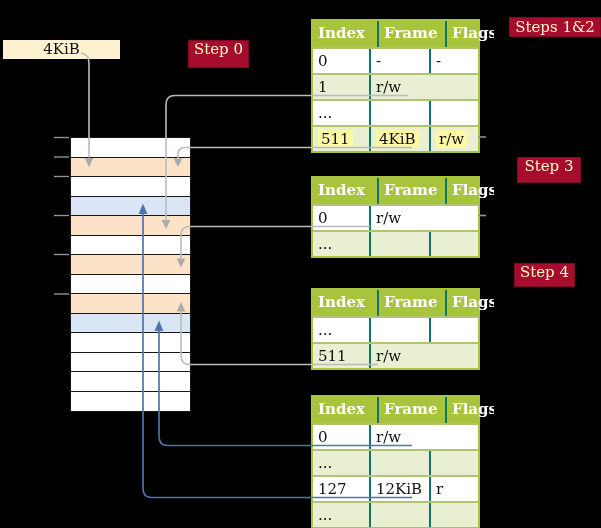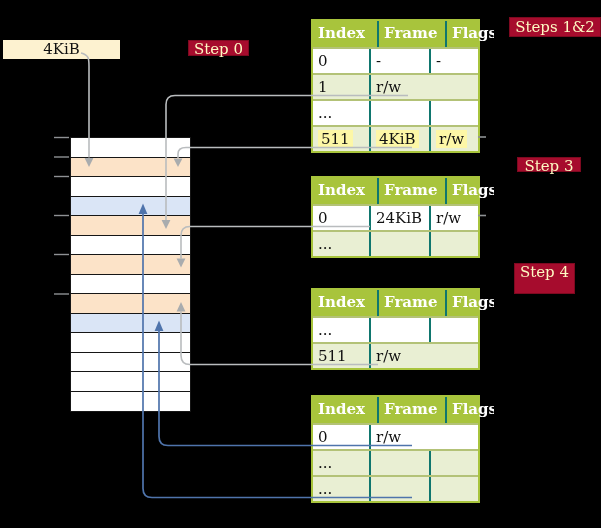--- a/index.html
+++ b/index.html
@@ -4,24 +4,24 @@
 <style>
   html,body{margin:0;padding:0;background:#000;}
   #canvas{position:relative;width:601px;height:528px;background:#000;overflow:hidden;
           font-family:"DejaVu Serif", serif;}
   
   .freelabel{position:absolute;left:3px;top:40px;width:117px;height:19px;background:#fdf2d0;
              color:#111;font-size:15px;line-height:19px;text-align:center;}
   
   .badge{position:absolute;background:#a60c2d;border:1px solid #7e0920;border-radius:0;
          color:#fef9c3;font-size:15px;line-height:16px;text-align:center;box-sizing:border-box;}
-  #b-step0{left:188px;top:40px;width:61px;height:16px;}
+  #b-step0{left:188px;top:40px;width:61px;height:28px;}
   #b-steps12{left:509px;top:17px;width:92px;height:20px;line-height:18px;}
-  #b-step3{left:517px;top:157px;width:64px;height:15px;}
-  #b-step4{left:514px;top:263px;width:61px;height:31px;}
+  #b-step3{left:517px;top:157px;width:64px;height:26px;}
+  #b-step4{left:514px;top:263px;width:61px;height:24px;}
   
   .mem{position:absolute;left:70px;top:137px;width:121px;border:1px solid #161616;
        box-sizing:border-box;background:#fff;}
   .mrow{height:19.5px;box-sizing:border-box;border-bottom:1px solid #161616;}
   .mrow:last-child{border-bottom:none;}
   .mrow[data-fill="white"]{background:#ffffff;}
   .mrow[data-fill="orange"]{background:#fce3c8;}
   .mrow[data-fill="blue"]{background:#dae5f6;}
   
   .tbl{position:absolute;left:311px;width:169px;border:2px solid #a8c43c;box-sizing:border-box;
@@ -95,21 +95,20 @@
   </div>
 
   <div class="tbl" id="t1">
     <div class="tr th">
       <div class="td c1">Index</div>
       <div class="td c2">Frame</div>
       <div class="td c3">Flags</div>
     </div>
     <div class="tr">
       <div class="td c1">0</div>
-      <div class="td c2">24KiB</div>
       <div class="td c3">r/w</div>
     </div>
     <div class="tr shade">
       <div class="td c1">...</div>
       <div class="td c2"></div>
       <div class="td c3"></div>
     </div>
   </div>
 
   <div class="tbl" id="t2">
@@ -136,20 +135,25 @@
       <div class="td c3">Flags</div>
     </div>
     <div class="tr">
       <div class="td c1">0</div>
       <div class="td c3">r/w</div>
     </div>
     <div class="tr shade">
       <div class="td c1">...</div>
       <div class="td c2"></div>
       <div class="td c3"></div>
+    </div>
+    <div class="tr">
+      <div class="td c1">127</div>
+      <div class="td c2">12KiB</div>
+      <div class="td c3">r</div>
     </div>
     <div class="tr shade">
       <div class="td c1">...</div>
       <div class="td c2"></div>
       <div class="td c3"></div>
     </div>
   </div>
 
   <svg class="overlay" width="601" height="528" viewBox="0 0 601 528">
 

